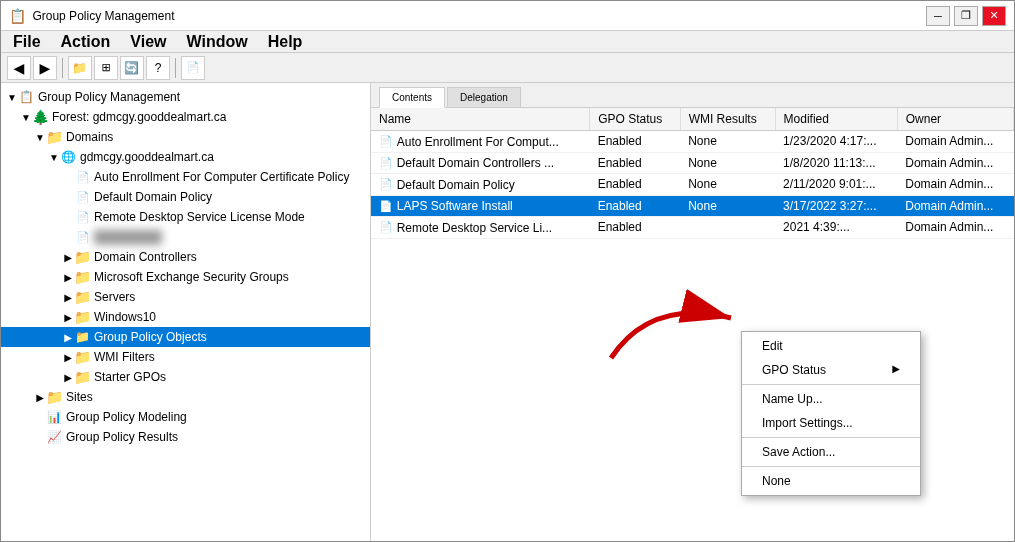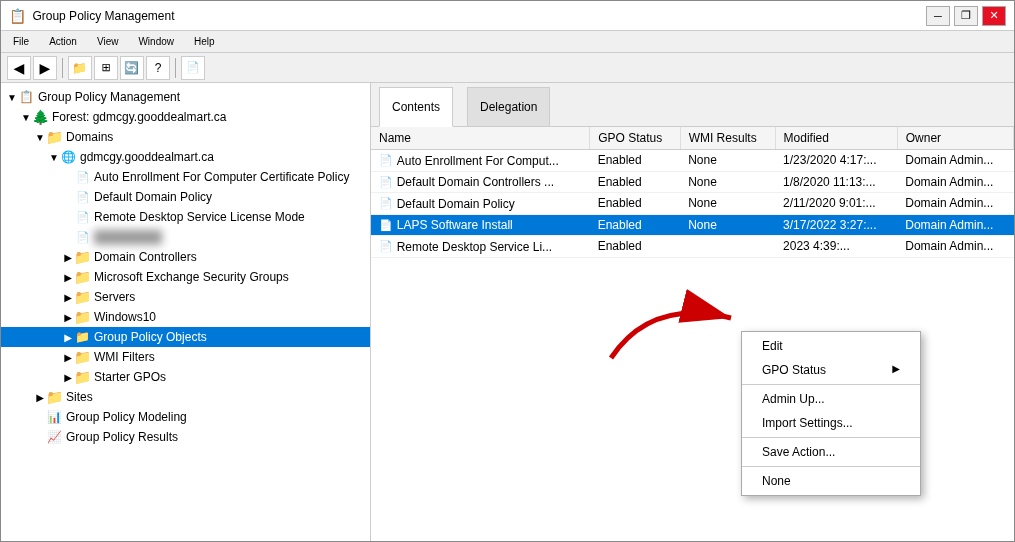--- a/index.html
+++ b/index.html
@@ -54,21 +54,22 @@
       display: flex;
       align-items: center;
       padding: 0 4px;
       background: #f0f0f0;
       border-bottom: 1px solid #ccc;
       gap: 4px;
     }
     .menu-item {
       padding: 2px 8px;
       cursor: pointer;
-      font-size: 10px;
+      font-size: 16px;
+      font-weight: bold;
     }
     .toolbar {
       height: 30px;
       display: flex;
       align-items: center;
       padding: 2px 6px;
       background: #f0f0f0;
       border-bottom: 1px solid #ccc;
       gap: 2px;
     }
@@ -145,27 +146,27 @@
       background: #fff;
       border-bottom: 1px solid #e0e0e0;
     }
     .tabs {
       display: flex;
       background: #f0f0f0;
       padding: 4px 8px 0;
       border-bottom: 1px solid #ccc;
     }
     .tab {
-      padding: 12px 12px;
+      padding: 4px 12px;
       cursor: pointer;
       border: 1px solid #ccc;
       border-bottom: none;
       background: #e0e0e0;
-      font-size: 12px;
-      margin-right: 14px;
+      font-size: 10px;
+      margin-right: 2px;
     }
     .tab.active {
       background: #fff;
       border-bottom: 1px solid #fff;
       margin-bottom: -1px;
     }
     .table-container {
       flex: 1;
       overflow: auto;
       background: #fff;
@@ -420,38 +421,38 @@
                 <td><span class="gpo-row-icon"><span style="color:#4a7fc1;font-size:11px;">📄</span>LAPS Software Install</span></td>
                 <td>Enabled</td>
                 <td>None</td>
                 <td>3/17/2022 3:27:...</td>
                 <td>Domain Admin...</td>
               </tr>
               <tr>
                 <td><span class="gpo-row-icon"><span style="color:#4a7fc1;font-size:11px;">📄</span>Remote Desktop Service Li...</span></td>
                 <td>Enabled</td>
                 <td></td>
-                <td>2023 4:39:...</td>
+                <td>2021 4:39:...</td>
                 <td>Domain Admin...</td>
               </tr>
             </tbody>
         </table>
       </div>
 
       <div class="context-menu" id="context-menu" style="top:248px; left:370px;">
       <div class="context-menu-item">
             <span>Edit</span>
           </div>
           <div class="context-menu-item">
             <span>GPO Status</span>
             <span class="context-menu-arrow">▶</span>
           </div>
           <div class="context-menu-separator"></div>
           <div class="context-menu-item">
-            <span>Admin Up...</span>
+            <span>Name Up...</span>
           </div>
           <div class="context-menu-item">
             <span>Import Settings...</span>
           </div>
           <div class="context-menu-separator"></div>
           <div class="context-menu-item">
             <span>Save Action...</span>
           </div>
           <div class="context-menu-separator"></div>
           <div class="context-menu-item">

